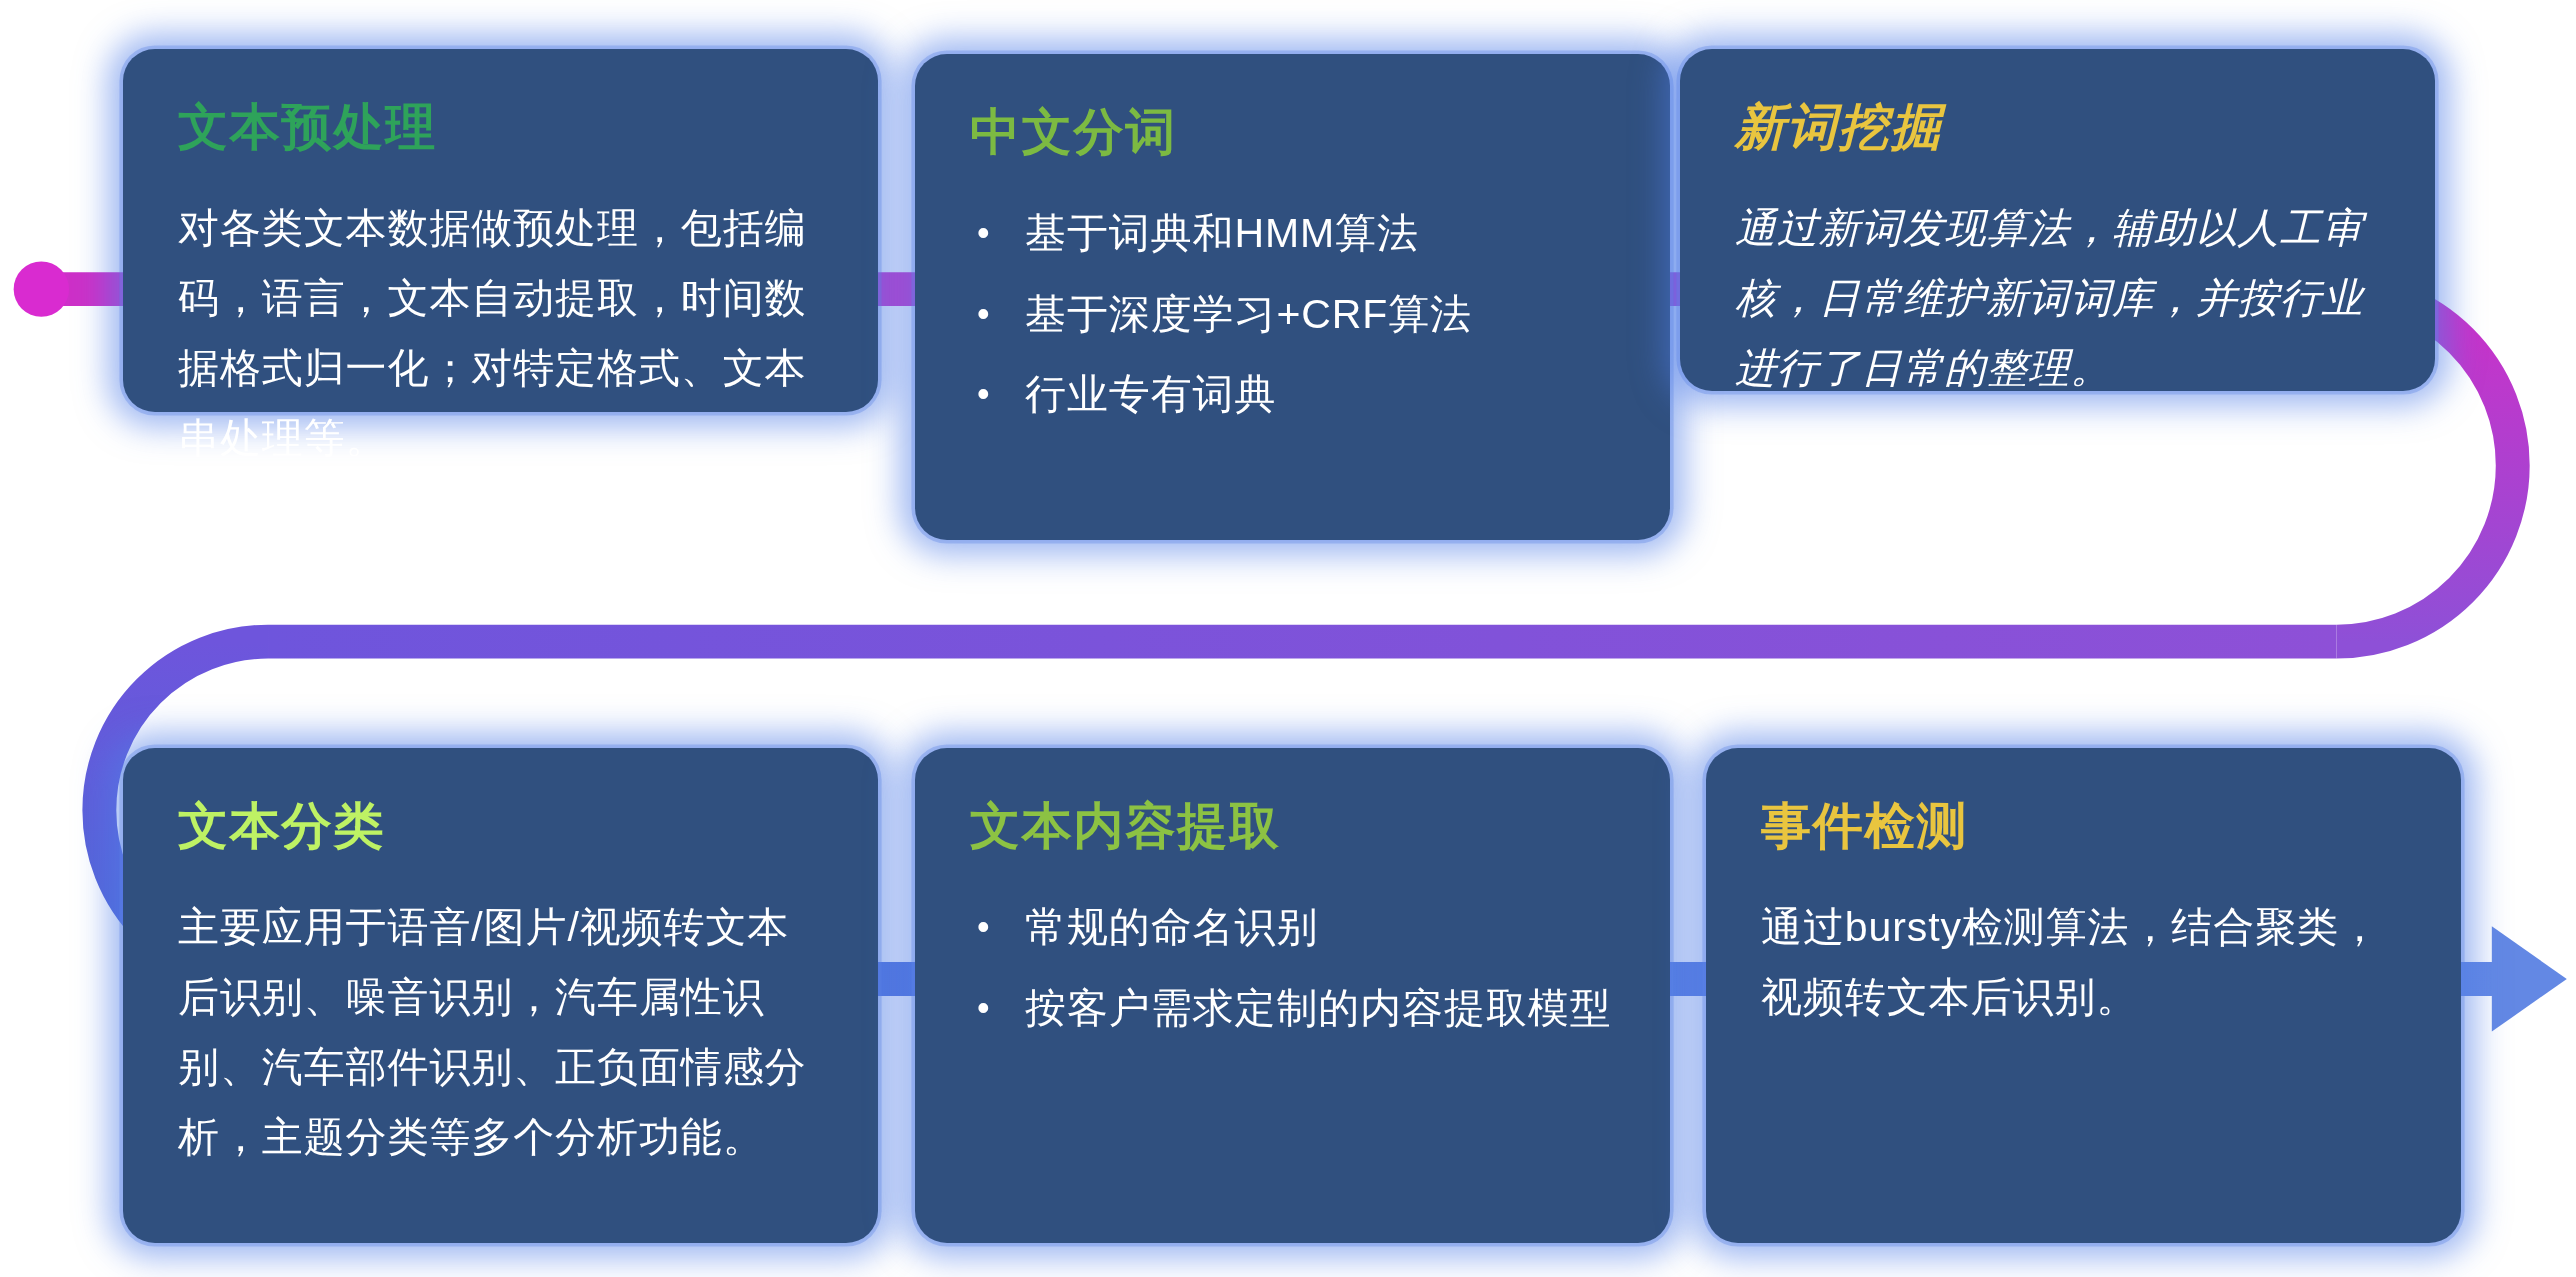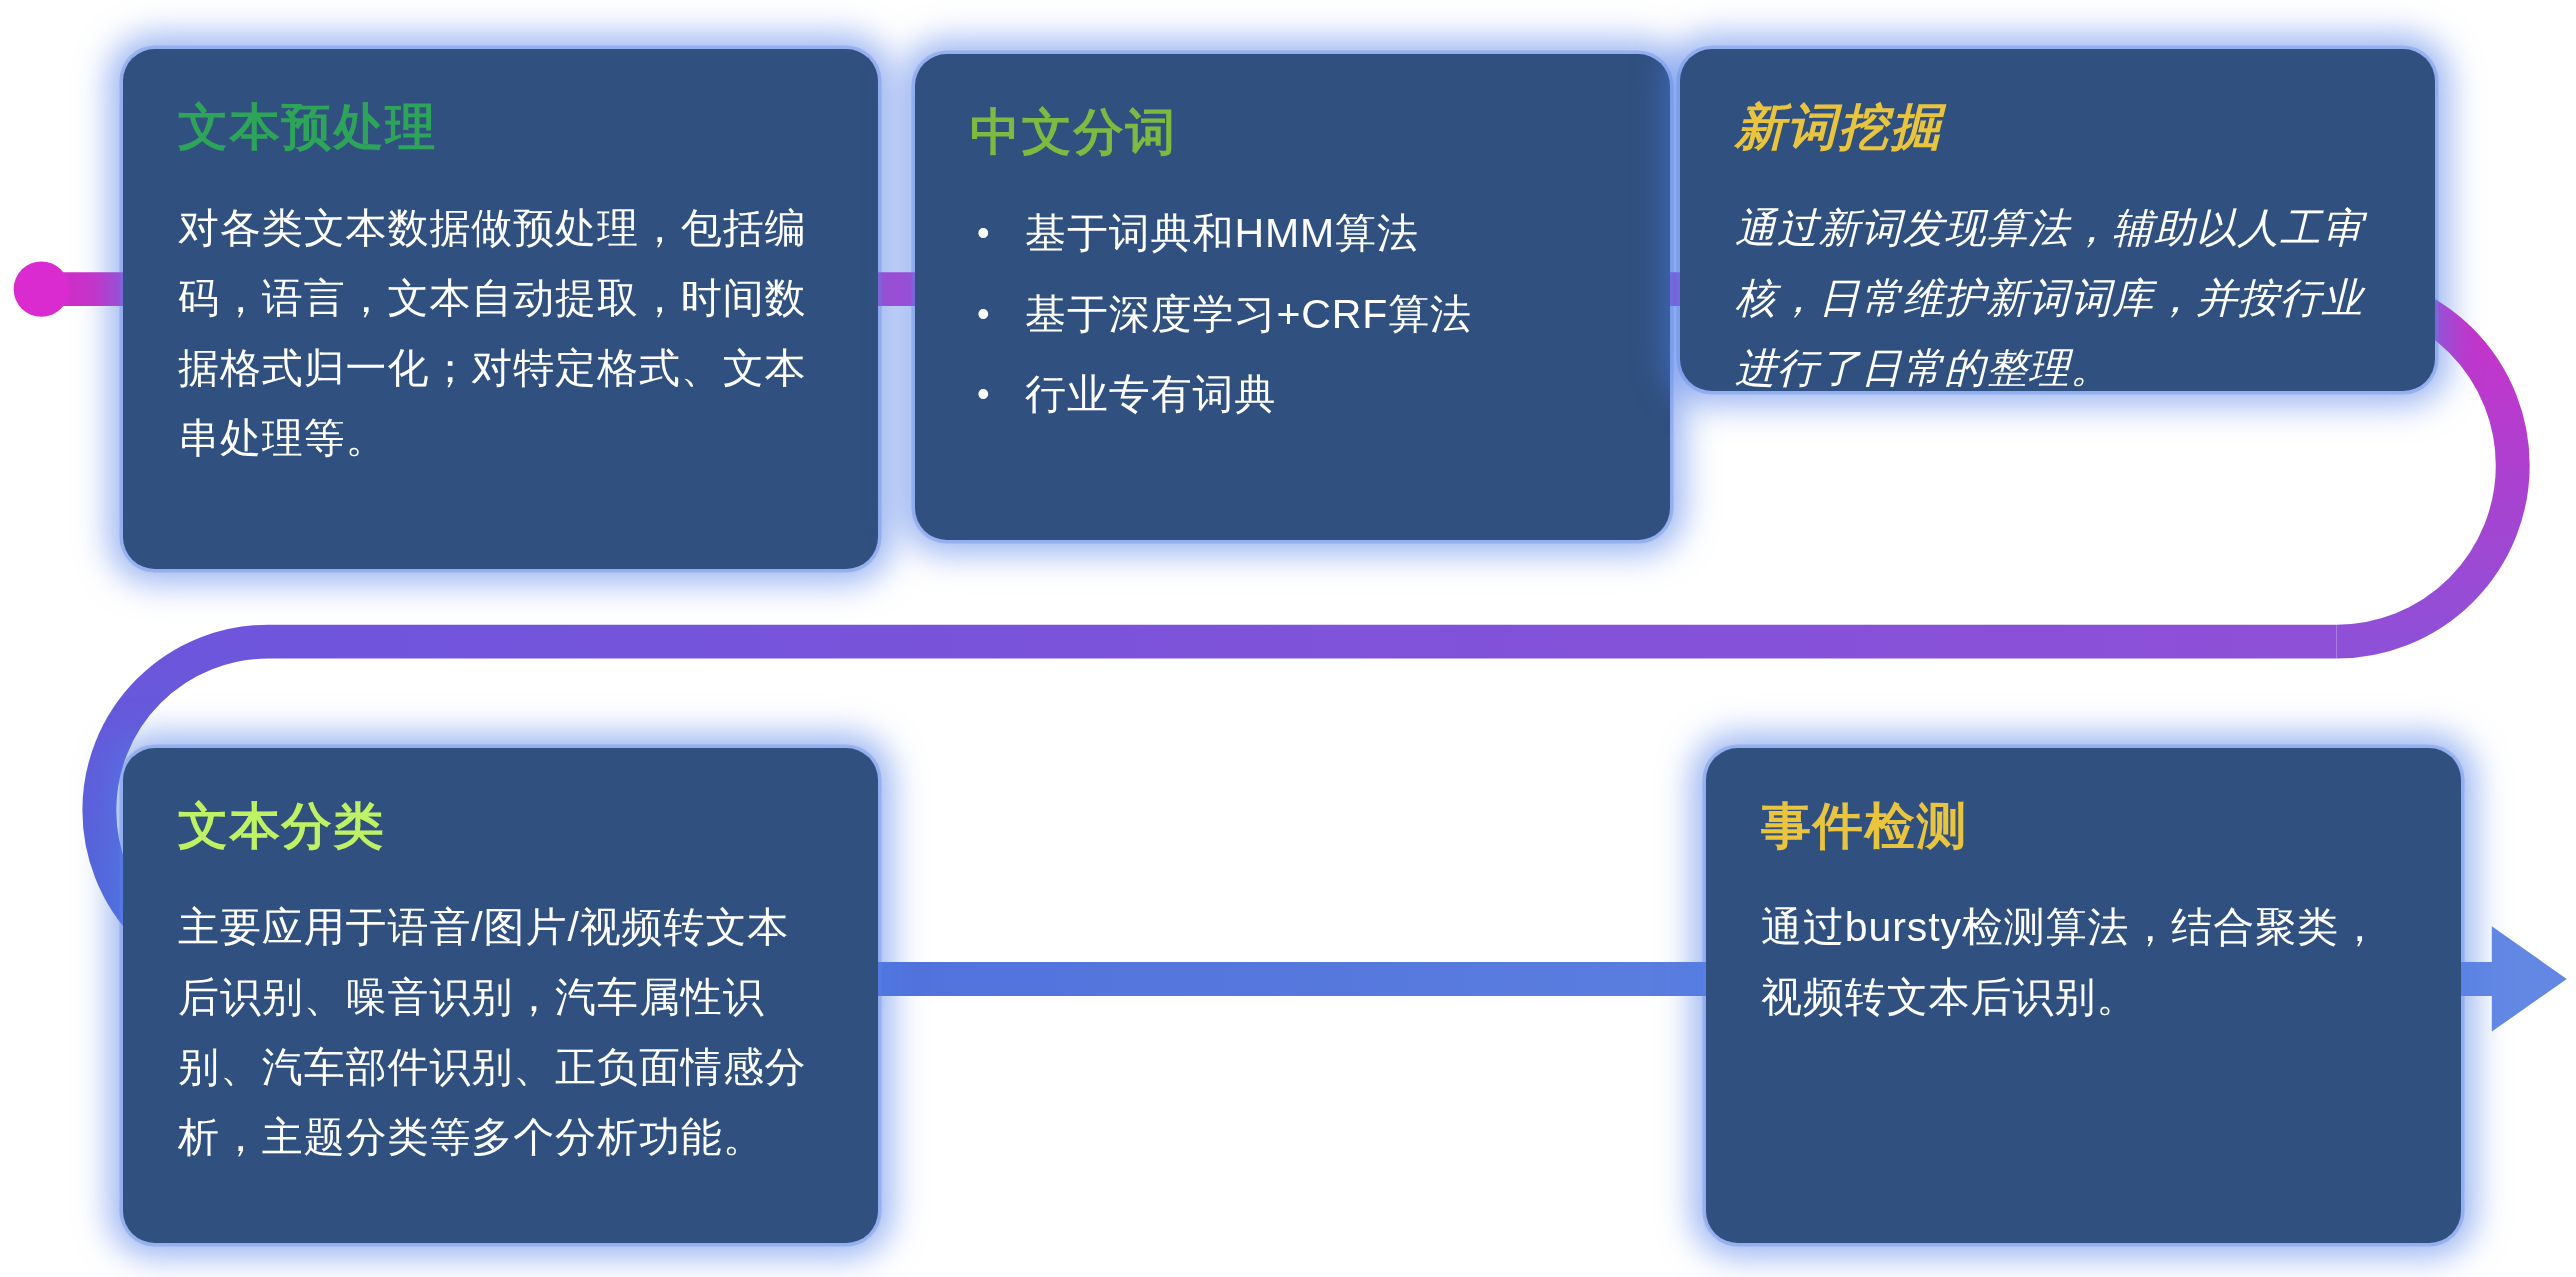--- a/index.html
+++ b/index.html
@@ -92,21 +92,21 @@
     </defs>
     <path class="flow-seg" d="M 44 324 H 2618" style="stroke: rgb(205, 48, 200);"></path>
     <path class="flow-seg" d="M 2618 324 A 197.5 197.5 0 0 1 2618 719" stroke="url(#gradRight)"></path>
     <path class="flow-seg" d="M 2618 719 H 300" stroke="url(#gradMid)"></path>
     <path class="flow-seg" d="M 300 719 A 189 189 0 0 0 300 1097" stroke="url(#gradLeft)"></path>
     <path class="flow-seg" d="M 300 1097 H 2800" stroke="url(#gradRow2)"></path>
     <circle cx="46" cy="324" r="31" style="fill: rgb(217, 43, 208);"></circle>
     <path d="M 2792 1038 L 2792 1156 L 2876 1097 Z" style="fill: rgb(99, 136, 228);"></path>
   </svg>
 
-  <div class="card" style="left: 123px; top: 49px; height: 520px; background-color: rgb(48, 80, 127);">
+  <div class="card" style="left: 123px; top: 49px; height: 363px; background-color: rgb(48, 80, 127);">
     <h2 class="card-title" style="color: rgb(46, 163, 90);">文本预处理</h2>
     <p class="card-body" style="color: rgb(255, 255, 255);">对各类文本数据做预处理，包括编码，语言，文本自动提取，时间数据格式归一化；对特定格式、文本串处理等。</p>
   </div>
 
   <div class="card" style="left: 915px; top: 54px; height: 486px; background-color: rgb(48, 80, 127);">
     <h2 class="card-title" style="color: rgb(124, 186, 66);">中文分词</h2>
     <ul class="card-bullets" style="color: rgb(255, 255, 255);">
       <li>基于词典和HMM算法</li>
       <li>基于深度学习+CRF算法</li>
       <li>行业专有词典</li>
@@ -116,20 +116,27 @@
   <div class="card" style="left: 1680px; top: 49px; height: 342px; background-color: rgb(48, 80, 127); font-style: italic;">
     <h2 class="card-title" style="color: rgb(233, 197, 63);">新词挖掘</h2>
     <p class="card-body" style="color: rgb(255, 255, 255);">通过新词发现算法，辅助以人工审核，日常维护新词词库，并按行业进行了日常的整理。</p>
   </div>
 
   <div class="card" style="left: 123px; top: 748px; height: 495px; background-color: rgb(48, 80, 127);">
     <h2 class="card-title" style="color: #bef264;">文本分类</h2>
     <p class="card-body" style="color: rgb(255, 255, 255);">主要应用于语音/图片/视频转文本后识别、噪音识别，汽车属性识别、汽车部件识别、正负面情感分析，主题分类等多个分析功能。</p>
   </div>
 
+  <div class="card" style="left: 915px; top: 748px; height: 495px; background-color: rgb(48, 80, 127);">
+    <h2 class="card-title" style="color: rgb(140, 194, 67);">文本内容提取</h2>
+    <ul class="card-bullets" style="color: rgb(255, 255, 255);">
+      <li>常规的命名识别</li>
+      <li>按客户需求定制的内容提取模型</li>
+    </ul>
+  </div>
 
   <div class="card" style="left: 1706px; top: 748px; height: 495px; background-color: rgb(48, 80, 127);">
     <h2 class="card-title" style="color: rgb(233, 197, 63);">事件检测</h2>
     <p class="card-body" style="color: rgb(255, 255, 255);">通过bursty检测算法，结合聚类，视频转文本后识别。</p>
   </div>
 
 </div>
 
 
 </body></html>

